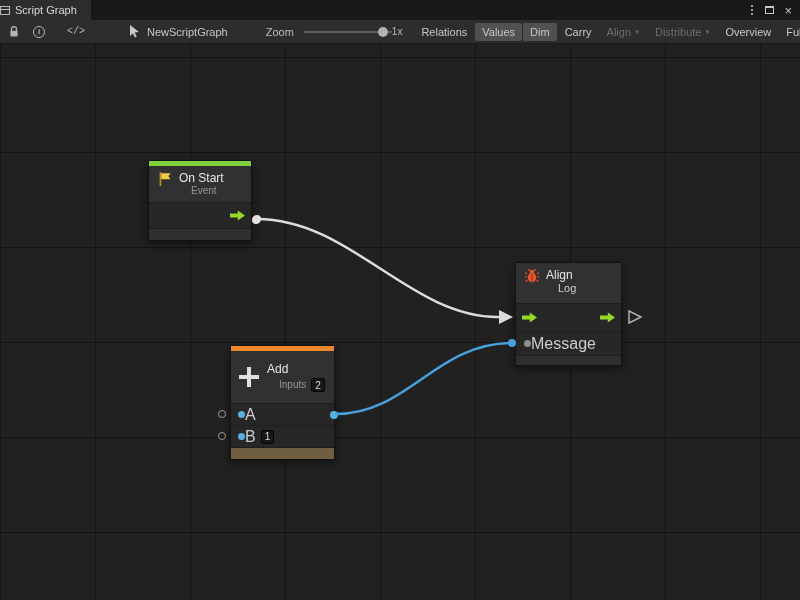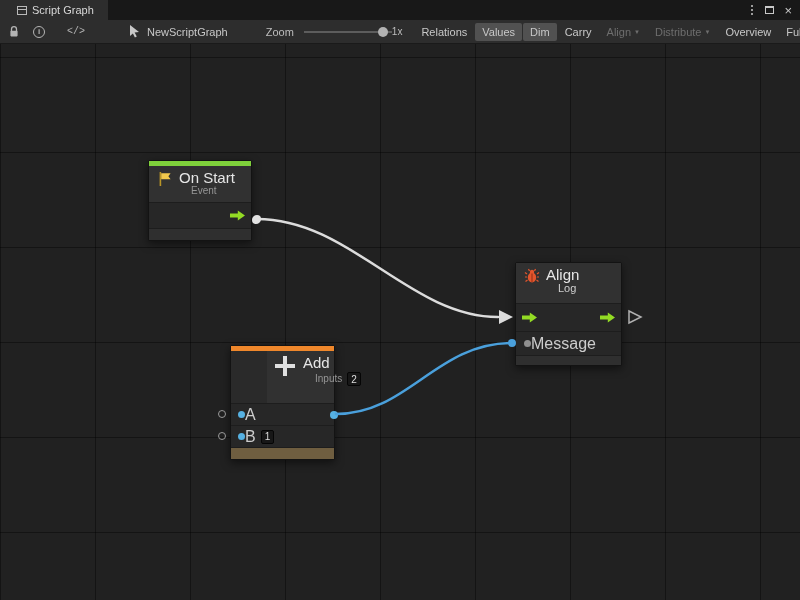--- a/index.html
+++ b/index.html
@@ -3,21 +3,21 @@
 <meta charset="utf-8">
 <style>
   * { margin:0; padding:0; box-sizing:border-box; }
   html,body { width:800px; height:600px; overflow:hidden; background:#181818;
     font-family:"Liberation Sans", sans-serif; -webkit-font-smoothing:antialiased; }
 
   .window { position:relative; width:800px; height:600px; background:#181818; }
 
   
   .titlebar { position:relative; height:20px; background:#181818; display:flex; align-items:stretch; }
-  .tab { display:flex; align-items:center; gap:5px; padding:0 14px 0 17px; background:#2d2d2d;
+  .tab { display:flex; align-items:center; gap:5px; padding:0 14px 0 0; background:#2d2d2d;
          color:#d8d8d8; font-size:11px; }
   .tab-icon { width:10px; height:9px; border:1px solid #b9b9b9; position:relative; }
   .tab-icon::before { content:""; position:absolute; left:0; right:0; top:2px; height:1px; background:#b9b9b9; }
   .win-controls { margin-left:auto; display:flex; align-items:center; gap:10px; padding-right:8px; }
   .menu-dots { display:flex; flex-direction:column; gap:2px; padding:2px; }
   .menu-dots i { width:2px; height:2px; background:#c8c8c8; border-radius:50%; }
   .max-box { width:9px; height:8px; border:1px solid #c8c8c8; border-top-width:2px; }
   .close-x { color:#c8c8c8; font-size:13px; line-height:13px; }
 
   
@@ -47,21 +47,21 @@
     background-image:
       linear-gradient(rgba(0,0,0,0.38) 1px, transparent 1px),
       linear-gradient(90deg, rgba(0,0,0,0.38) 1px, transparent 1px);
     background-size:95px 95px; background-position:0 13px; }
 
   
   .node { position:absolute; background:#2a2a2a; border:1px solid #131313; border-radius:2px;
           box-shadow:0 3px 9px rgba(0,0,0,0.5); z-index:2; }
   .strip { height:5px; }
   .n-header { background:#313131; display:flex; align-items:flex-start; gap:6px; padding:5px 8px; }
-  .n-title { font-size:15px; color:#e6e6e6; line-height:14px; }
+  .n-title { font-size:12px; color:#e6e6e6; line-height:14px; }
   .n-sub { font-size:10px; color:#969696; line-height:12px;padding-left:12px; }
   .n-row { background:#272727; border-top:1px solid #1d1d1d; display:flex; align-items:center; }
   .n-footer { background:#2f2f2f; border-top:1px solid #1d1d1d; }
 
   .flow-arrow { width:15px; height:12px; background:#93db24; flex:0 0 auto;
     clip-path:polygon(0 33%, 52% 33%, 52% 8%, 100% 50%, 52% 92%, 52% 67%, 0 67%); }
 
   .port-dot { width:7px; height:7px; border-radius:50%; flex:0 0 auto; }
   .dot-blue { background:#56b1e2; }
   .dot-grey { background:#8f8f8f; }
@@ -85,21 +85,21 @@
   .node-debug { left:515px; top:218px; width:107px; }
   .node-debug .n-header { height:40px; }
   .node-debug .n-flow { height:28px; justify-content:space-between; padding:0 6px; }
   .node-debug .n-msg { height:24px; padding-left:8px; }
   .node-debug .n-footer { height:10px; }
   .bug-ic { width:16px; height:16px; flex:0 0 auto; }
 
   
   .node-add { left:230px; top:301px; width:105px; }
   .node-add .strip { background:#ef872b; }
-  .node-add .n-header { height:52px; align-items:flex-start; gap:8px;margin-left:36px; }
+  .node-add .n-header { height:52px; align-items:center; gap:8px; }
   .plus-ic { position:relative; width:20px; height:20px; flex:0 0 auto; }
   .plus-ic::before { content:""; position:absolute; left:8px; top:0; width:4px; height:20px; background:#e0e0e0; }
   .plus-ic::after  { content:""; position:absolute; top:8px; left:0; width:20px; height:4px; background:#e0e0e0; }
   .inputs-line { display:flex; align-items:center; gap:5px; margin-top:2px; }
   .node-add .n-port { height:22px; padding-left:7px; }
   .node-add .n-footer { height:12px; background:#6f5e40; border-top:1px solid #1d1d1d; }
   .add-out-dot { position:absolute; width:8px; height:8px; border-radius:50%; background:#56b1e2;
     right:-4px; top:65px; z-index:3; }
 
   .node-onstart .strip { background:#7fd13b; }

